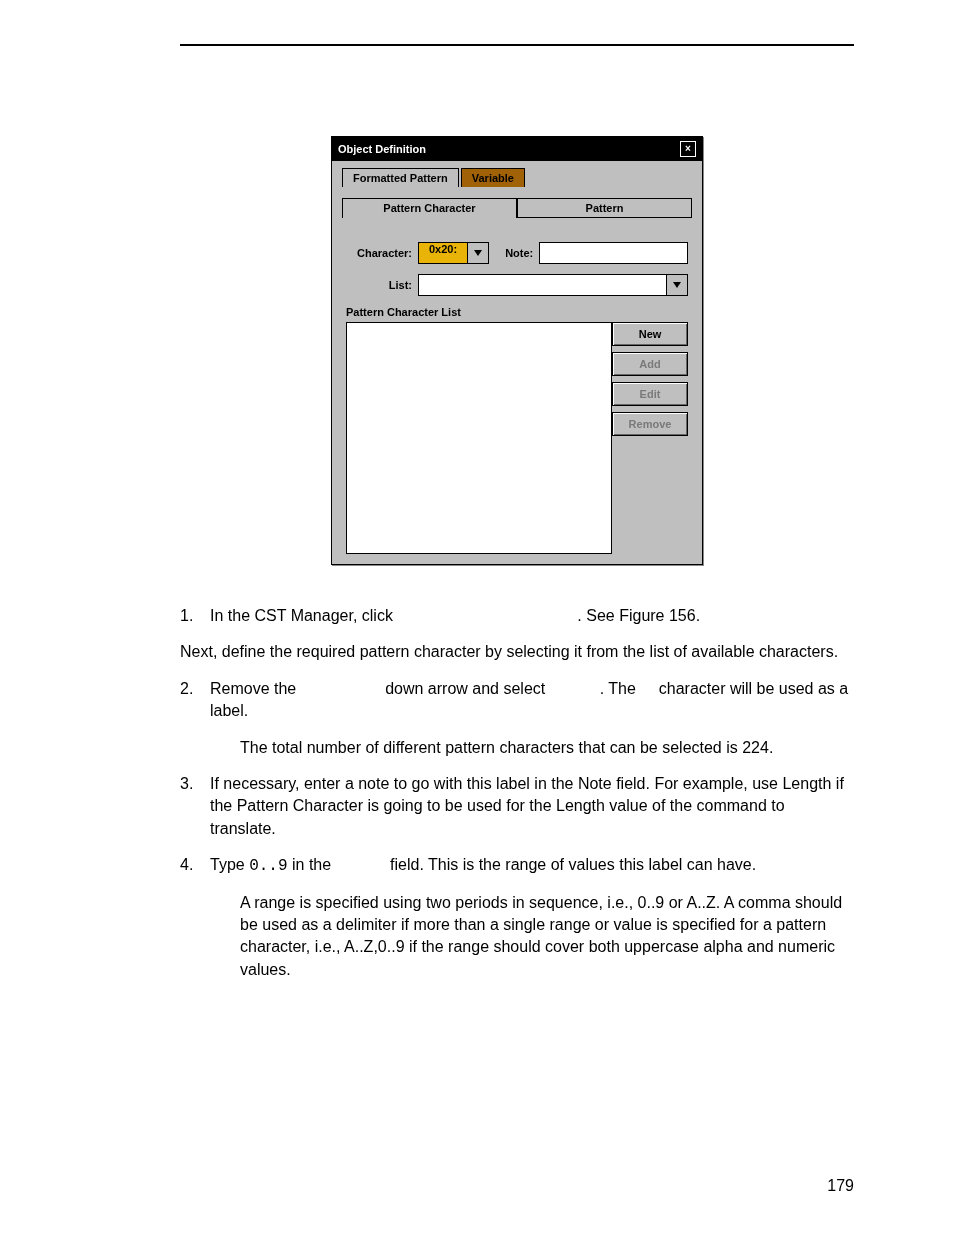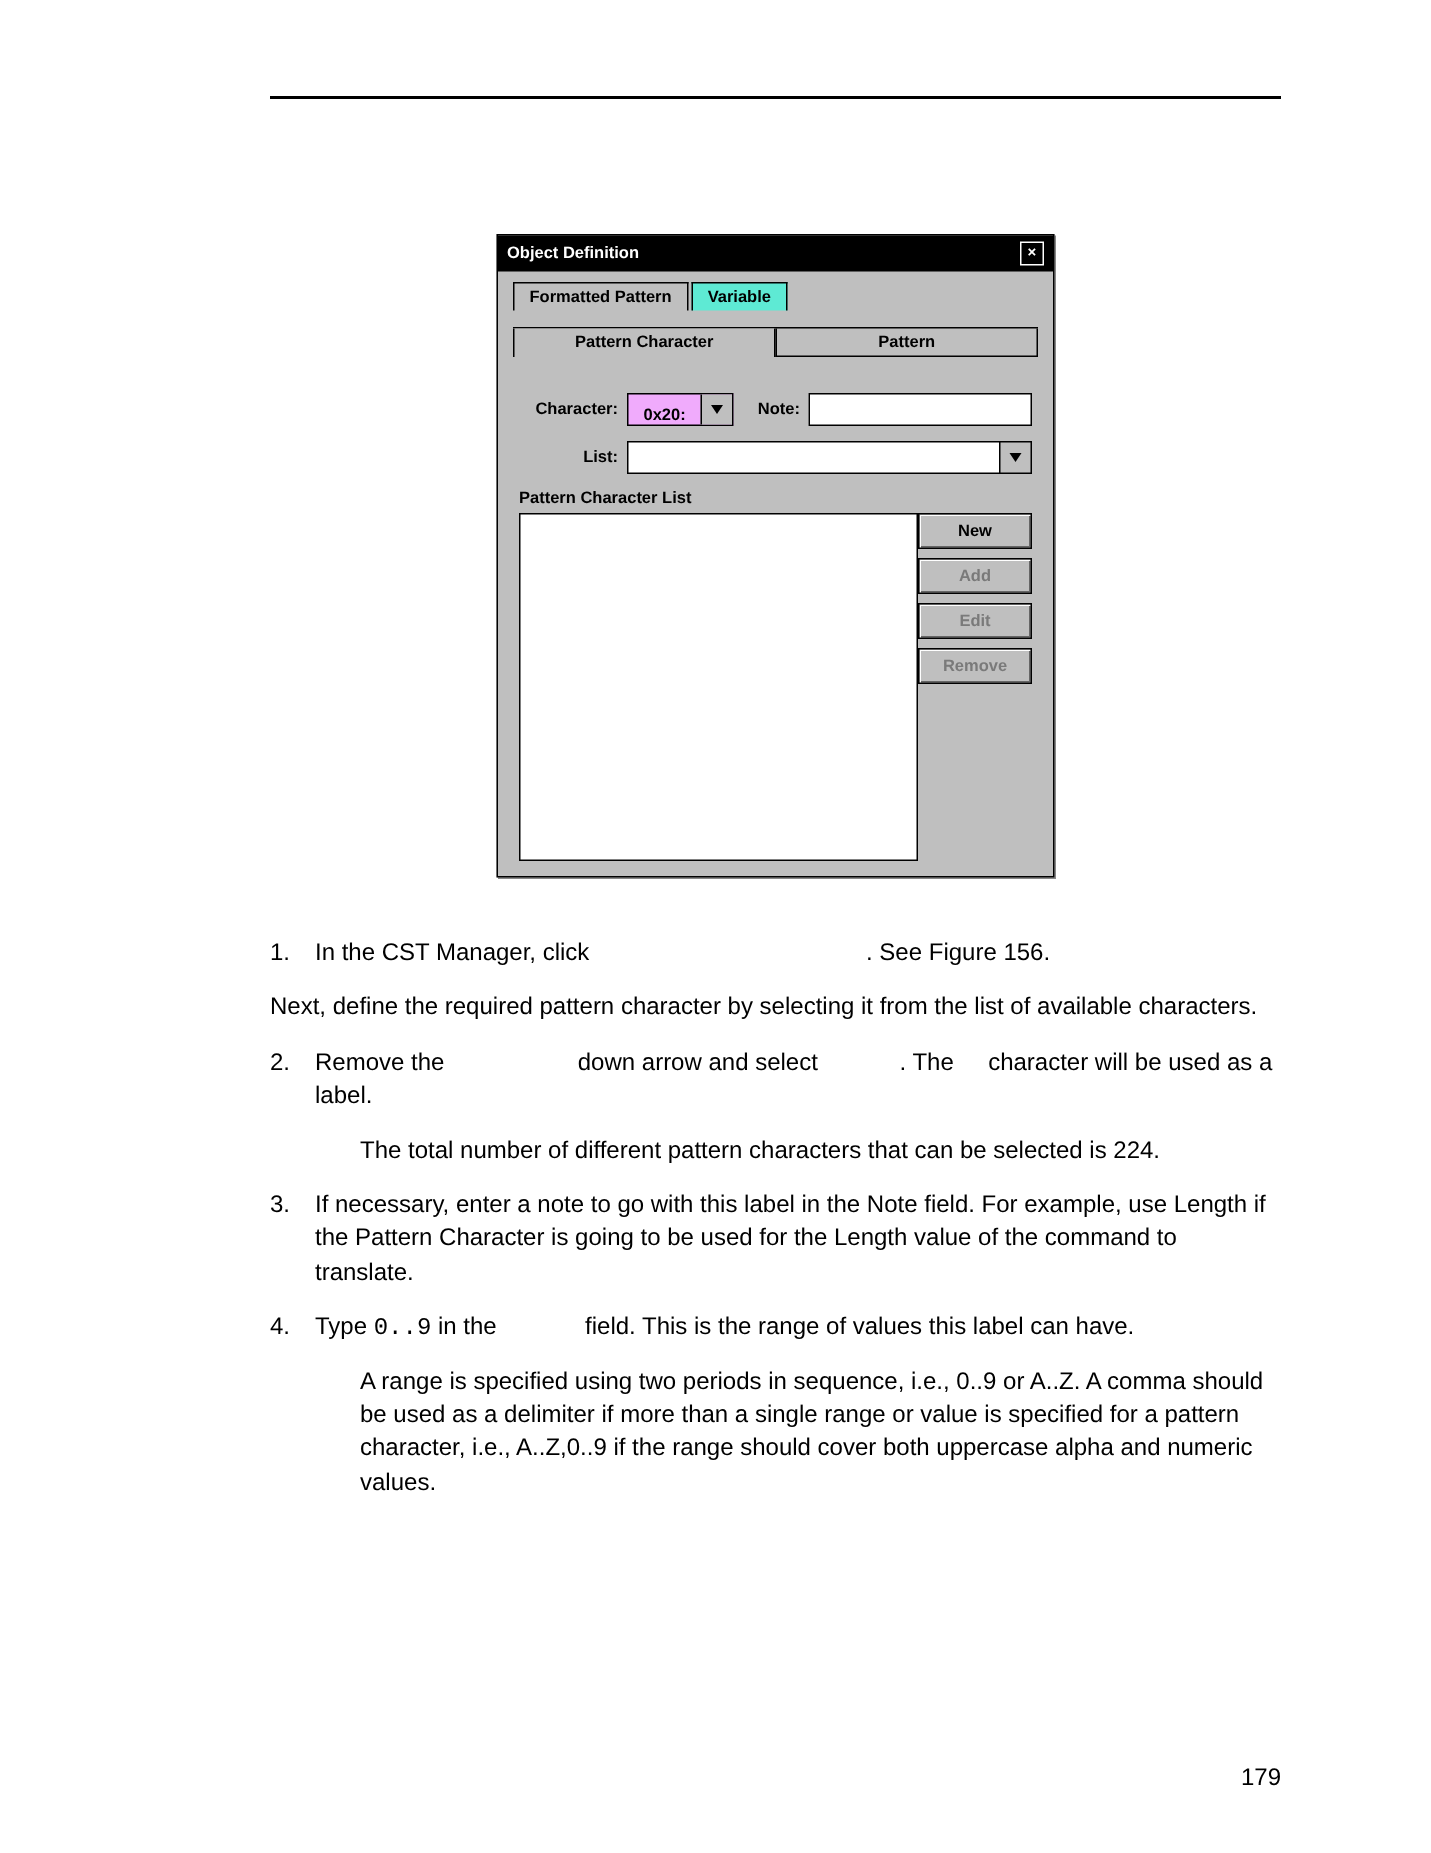--- a/index.html
+++ b/index.html
@@ -1,30 +1,30 @@
 <!DOCTYPE html>
 <html><head>
 <meta charset="utf-8">
 <style>
   html,body{margin:0;padding:0;background:#fff;font-family:Arial,Helvetica,sans-serif;color:#000}
-  .page{width:954px;height:1235px;position:relative;box-sizing:border-box;padding:64px 100px 40px 180px}
+  .page{width:954px;height:1235px;position:relative;box-sizing:border-box;padding:44px 100px 40px 180px}
   .rule{border-top:2px solid #000;margin-bottom:90px}
   .dialog{width:370px;margin:0 auto 40px auto;background:#bfbfbf;border:1px solid #000;box-shadow:1px 1px 0 #888}
   .titlebar{background:#000;color:#fff;font:bold 11px Arial;padding:4px 6px;display:flex;justify-content:space-between;align-items:center}
   .titlebar .closebtn{width:14px;height:14px;border:1px solid #fff;display:flex;align-items:center;justify-content:center;font-size:10px;line-height:1}
   .tabs{display:flex;padding:6px 10px 0 10px;gap:2px}
-  .tab{background:#5eead4;border:1px solid #000;border-bottom:none;font:bold 11px Arial;padding:3px 10px;position:relative;top:1px}
+  .tab{background:#a16207;border:1px solid #000;border-bottom:none;font:bold 11px Arial;padding:3px 10px;position:relative;top:1px}
   .tab.active{background:#bfbfbf;z-index:2}
   .subtabs{display:flex;margin:12px 10px;border-top:1px solid #000}
   .subtab{flex:1;border:1px solid #000;border-top:none;text-align:center;font:bold 11px Arial;padding:3px 0}
   .subtab.active{border-bottom:none;background:#bfbfbf}
   .dbody{padding:12px 14px 10px 14px;font:bold 11px Arial}
   .row{display:flex;align-items:center;margin-bottom:10px;gap:6px}
   .lbl{width:66px;text-align:right}
-  .charbox{display:flex;align-items:flex-end;border:1px solid #000;background:#f0abfc;height:20px}
+  .charbox{display:flex;align-items:flex-start;border:1px solid #000;background:#eab308;height:20px}
   .charval{padding:0 10px;font:bold 11px Arial}
   .ddbtn{width:20px;height:20px;border-left:1px solid #000;background:#bfbfbf;display:flex;align-items:center;justify-content:center}
   .tri{width:0;height:0;border-left:4px solid transparent;border-right:4px solid transparent;border-top:6px solid #000}
   .noteinput{flex:1;height:20px;border:1px solid #000;background:#fff}
   .rangebox{flex:1;display:flex;border:1px solid #000;background:#fff;height:20px}
   .rangeinput{flex:1}
   .listlbl{font:bold 11px Arial;margin:4px 0}
   .listrow{display:flex;gap:0}
   .listbox{flex:1;height:230px;border:1px solid #000;background:#fff}
   .btns{display:flex;flex-direction:column;gap:6px}

